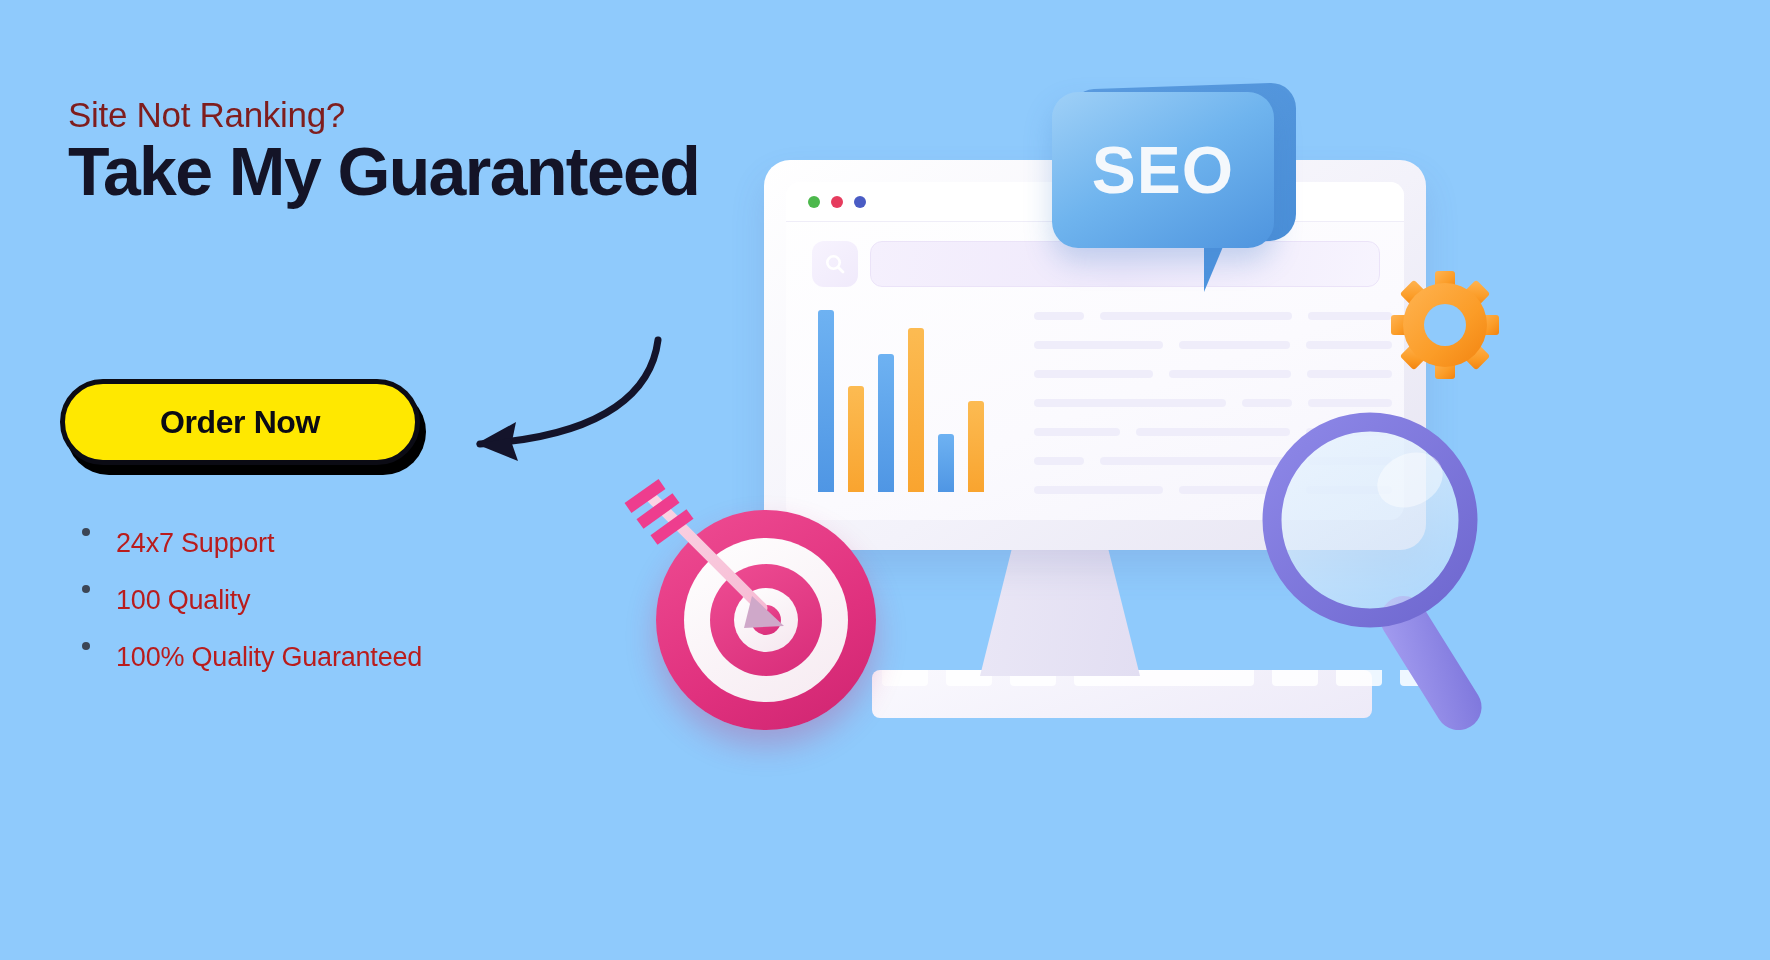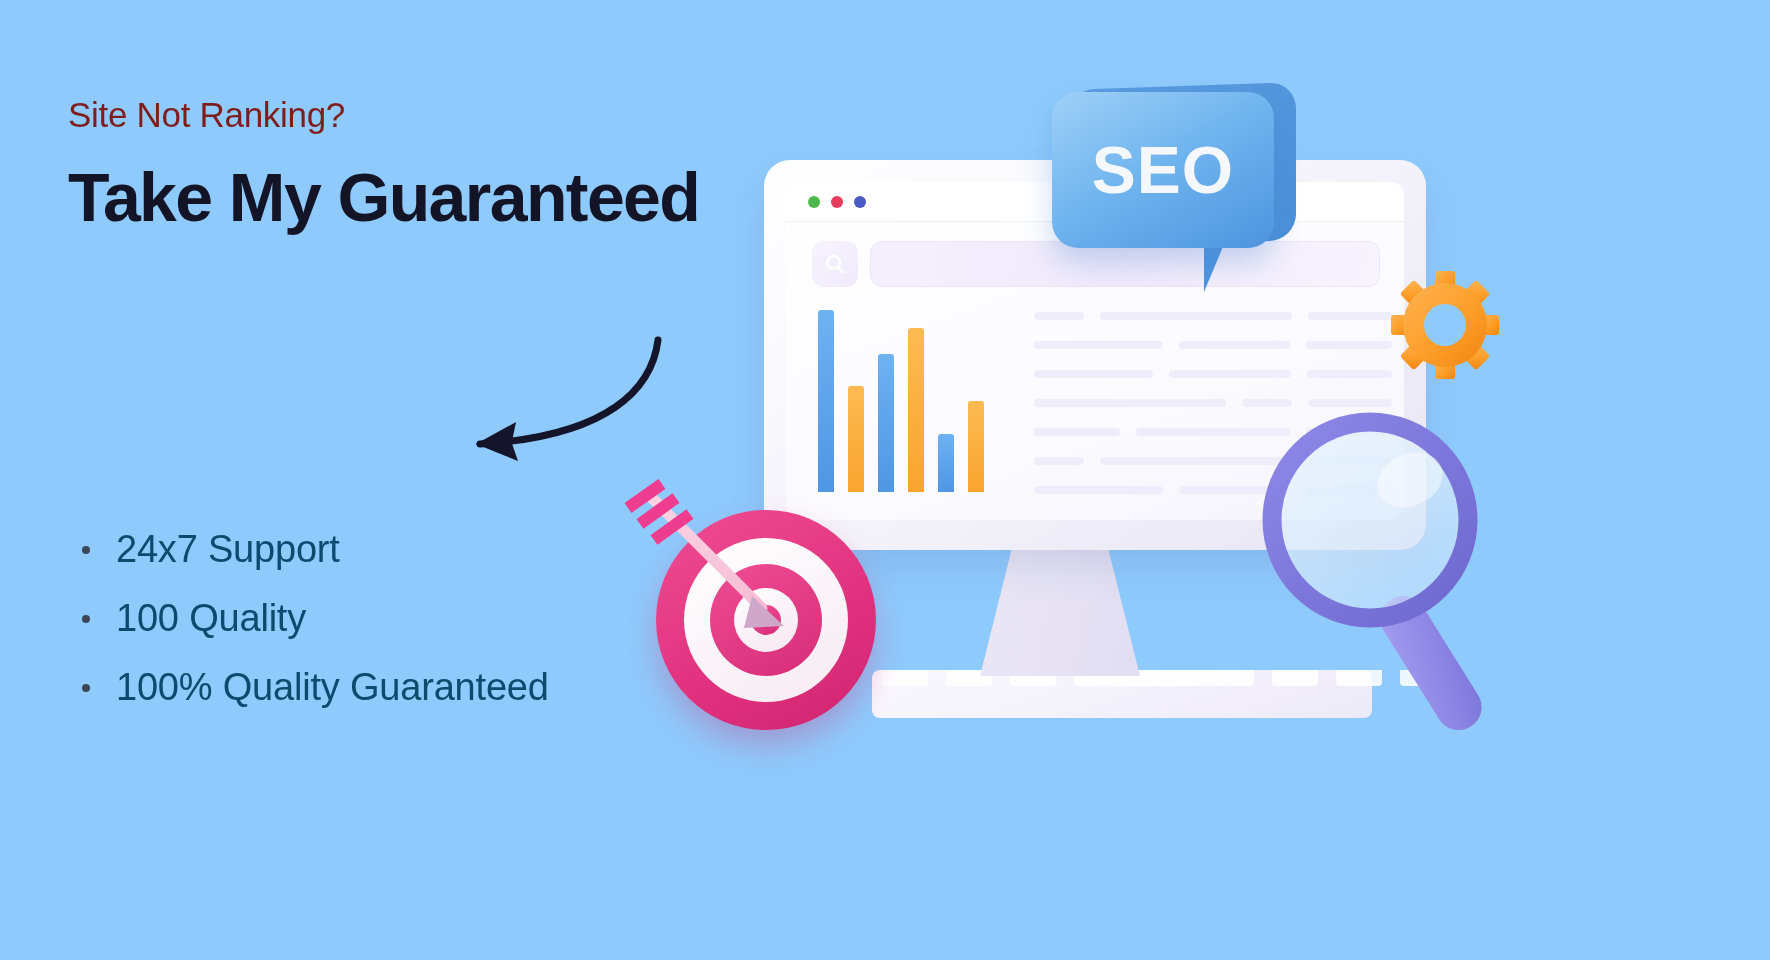--- a/index.html
+++ b/index.html
@@ -26,21 +26,20 @@
     width: 700px;
   }
   .eyebrow {
     font-size: 35px;
     font-weight: 400;
     color: #7f1d1d;
     letter-spacing: -0.3px;
     line-height: 1.1;
   }
   .headline {
-    margin-top: 26px;
     font-size: 68px;
     font-weight: 800;
     color: #141427;
     line-height: 1.08;
     letter-spacing: -1.6px;
   }
   .headline .line { display: block; }
 
   
   .cta-wrap {
@@ -92,24 +91,23 @@
 
   
   .features {
     position: absolute;
     left: 82px;
     top: 528px;
     list-style: none;
   }
   .features li {
     display: flex;
-    align-items: center;
     margin-bottom: 26px;
-    font-size: 38px;
-    color: #0c4a6e;
+    font-size: 27px;
+    color: #b91c1c;
     letter-spacing: -0.2px;
   }
   .features li .dot {
     width: 8px;
     height: 8px;
     border-radius: 50%;
     background: #3C4656;
     margin-right: 26px;
     flex: 0 0 auto;
   }
@@ -289,20 +287,26 @@
 
 <div id="banner">
 
   <div class="left-col">
     <div class="eyebrow">Site Not Ranking?</div>
     <h1 class="headline">
       <span class="line">Take My Guaranteed</span>
     </h1>
   </div>
 
+  <div class="cta-wrap">
+    <div class="cta-shadow"></div>
+    <button class="cta-button">
+      <span>Order Now</span>
+    </button>
+  </div>
 
   <svg class="curved-arrow" viewBox="0 0 230 150">
     <path d="M218 22 C 212 70, 170 118, 40 126" stroke="#14142B" stroke-width="7" fill="none" stroke-linecap="round"></path>
     <path d="M36 126 L 76 104 L 70 133 Z" fill="#14142B"></path>
     <path d="M36 126 L 78 143 L 70 120 Z" fill="#14142B"></path>
   </svg>
 
   <ul class="features">
     <li>
       <span class="dot"></span>

